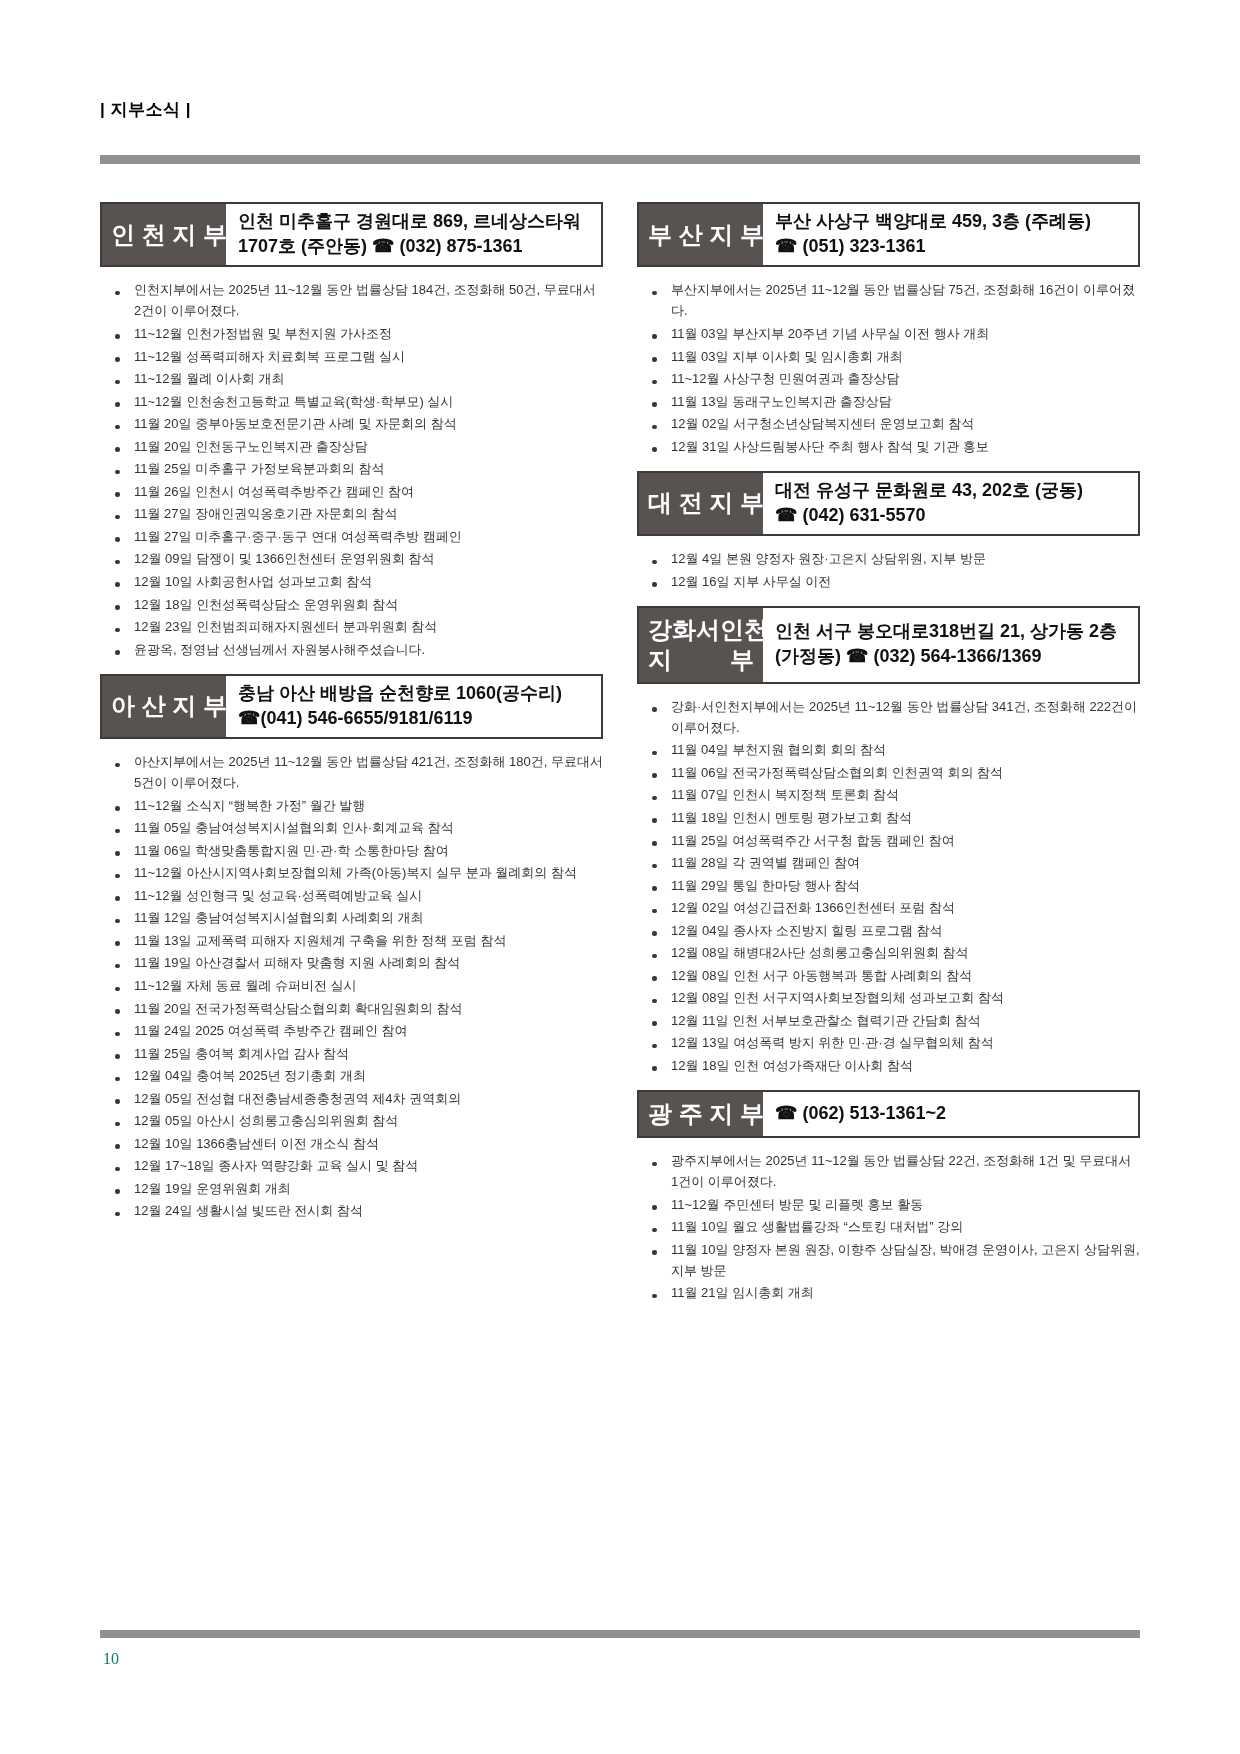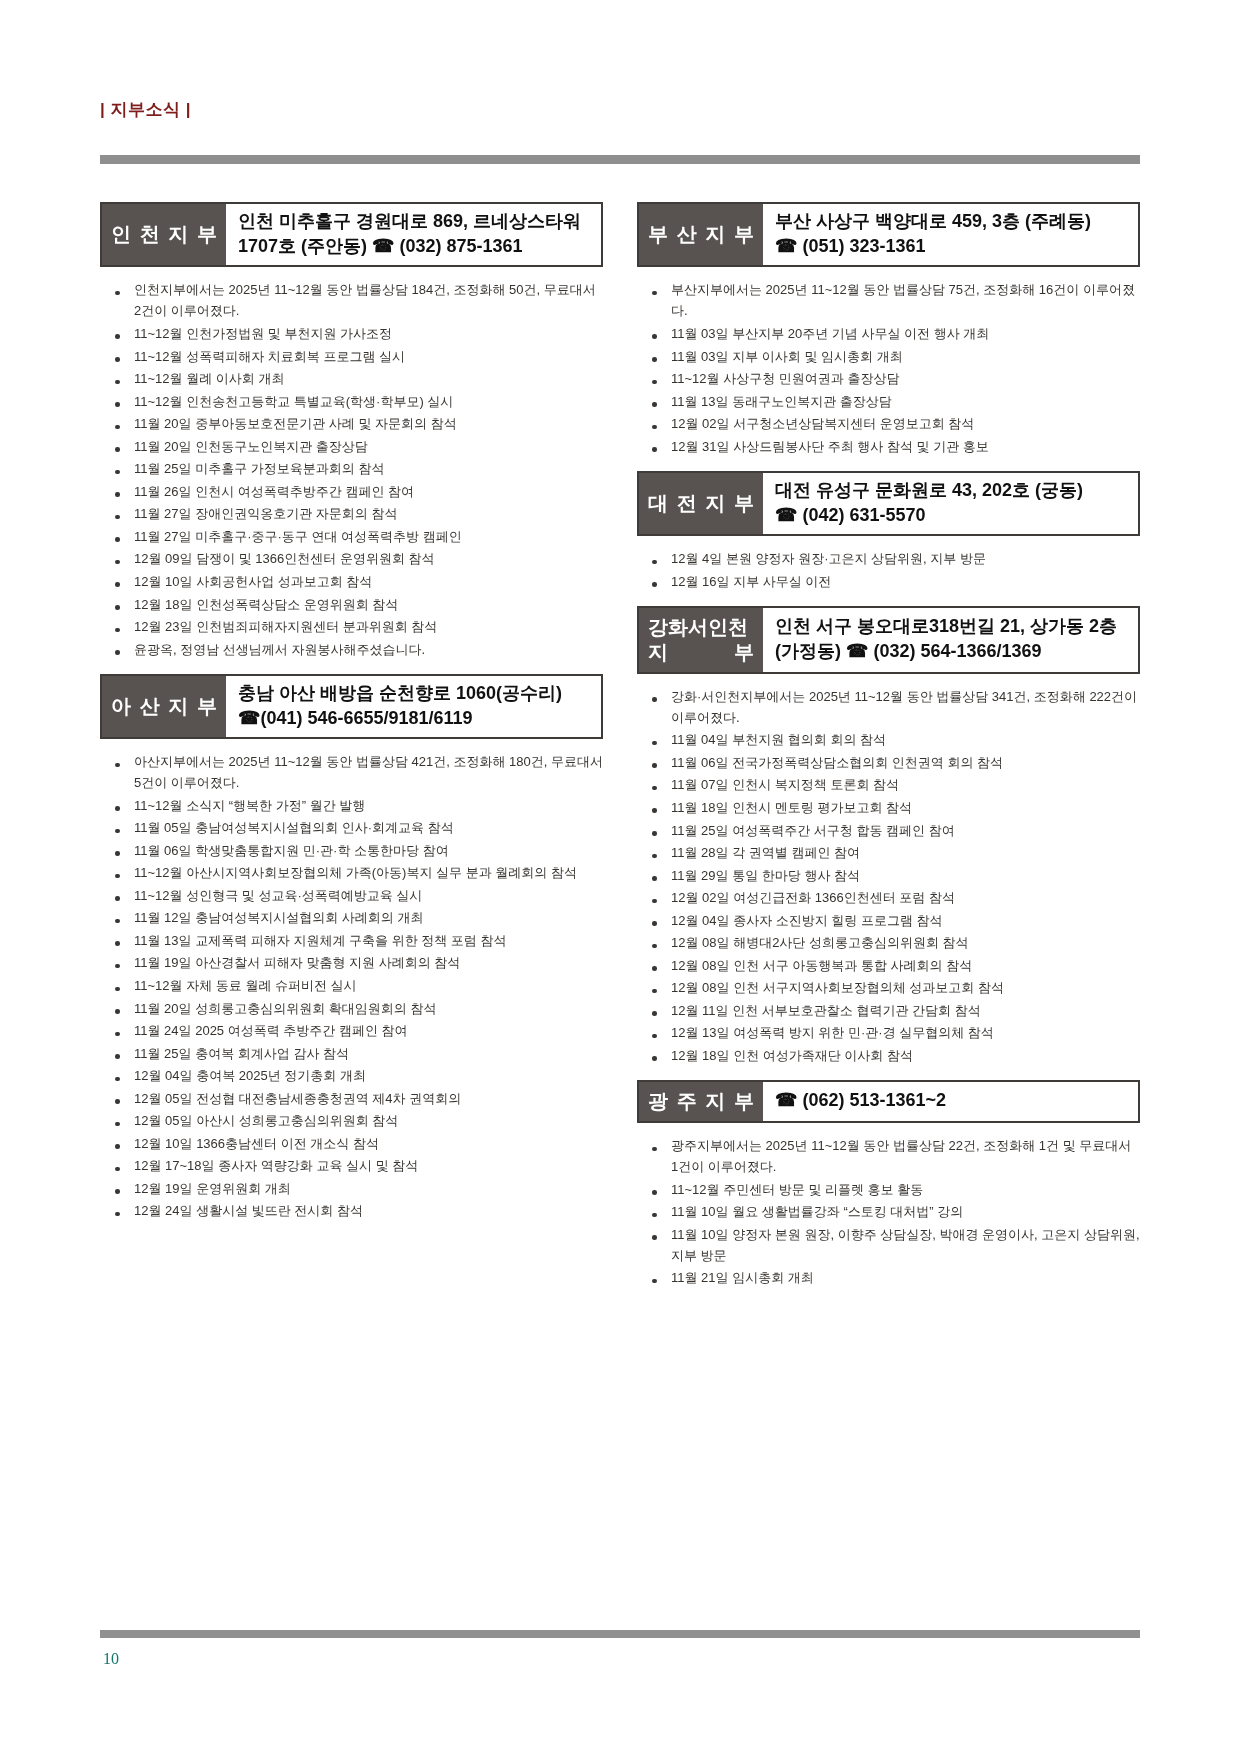--- a/index.html
+++ b/index.html
@@ -15,21 +15,21 @@
     color: #33302d;
     position: relative;
   }
   .page {
     padding: 98px 100px 0 100px;
     box-sizing: border-box;
   }
   .doc-label {
     font-size: 17px;
     font-weight: bold;
-    color: #7f1d1d;
+    color: #000000;
     letter-spacing: 0.5px;
     margin-bottom: 34px;
   }
   .top-rule {
     height: 9px;
     background: #8f8f8f;
     margin-bottom: 38px;
   }
   .columns {
     display: flex;
@@ -43,21 +43,21 @@
     border: 2px solid #3f3b39;
     margin-bottom: 12px;
     background: #fff;
   }
   .branch-name {
     flex: 0 0 auto;
     width: 106px;
     background: #585350;
     color: #ffffff;
     font-weight: bold;
-    font-size: 20px;
+    font-size: 24px;
     padding: 7px 9px;
     display: flex;
     flex-direction: column;
     justify-content: center;
   }
   .branch-name .nline {
     text-align: justify;
     text-align-last: justify;
     line-height: 1.25;
     white-space: nowrap;
@@ -169,21 +169,21 @@
             <li>아산지부에서는 2025년 11~12월 동안 법률상담 421건, 조정화해 180건, 무료대서 5건이 이루어졌다.</li>
             <li>11~12월 소식지 “행복한 가정” 월간 발행</li>
             <li>11월 05일 충남여성복지시설협의회 인사·회계교육 참석</li>
             <li>11월 06일 학생맞춤통합지원 민·관·학 소통한마당 참여</li>
             <li>11~12월 아산시지역사회보장협의체 가족(아동)복지 실무 분과 월례회의 참석</li>
             <li>11~12월 성인형극 및 성교육·성폭력예방교육 실시</li>
             <li>11월 12일 충남여성복지시설협의회 사례회의 개최</li>
             <li>11월 13일 교제폭력 피해자 지원체계 구축을 위한 정책 포럼 참석</li>
             <li>11월 19일 아산경찰서 피해자 맞춤형 지원 사례회의 참석</li>
             <li>11~12월 자체 동료 월례 슈퍼비전 실시</li>
-            <li>11월 20일 성희롱고충심의위원회 확대임원회의 참석</li>
+            <li>11월 20일 전국가정폭력상담소협의회 확대임원회의 참석</li>
             <li>11월 24일 2025 여성폭력 추방주간 캠페인 참여</li>
             <li>11월 25일 충여복 회계사업 감사 참석</li>
             <li>12월 04일 충여복 2025년 정기총회 개최</li>
             <li>12월 05일 전성협 대전충남세종충청권역 제4차 권역회의</li>
             <li>12월 05일 아산시 성희롱고충심의위원회 참석</li>
             <li>12월 10일 1366충남센터 이전 개소식 참석</li>
             <li>12월 17~18일 종사자 역량강화 교육 실시 및 참석</li>
             <li>12월 19일 운영위원회 개최</li>
             <li>12월 24일 생활시설 빛뜨란 전시회 참석</li>
           </ul>

